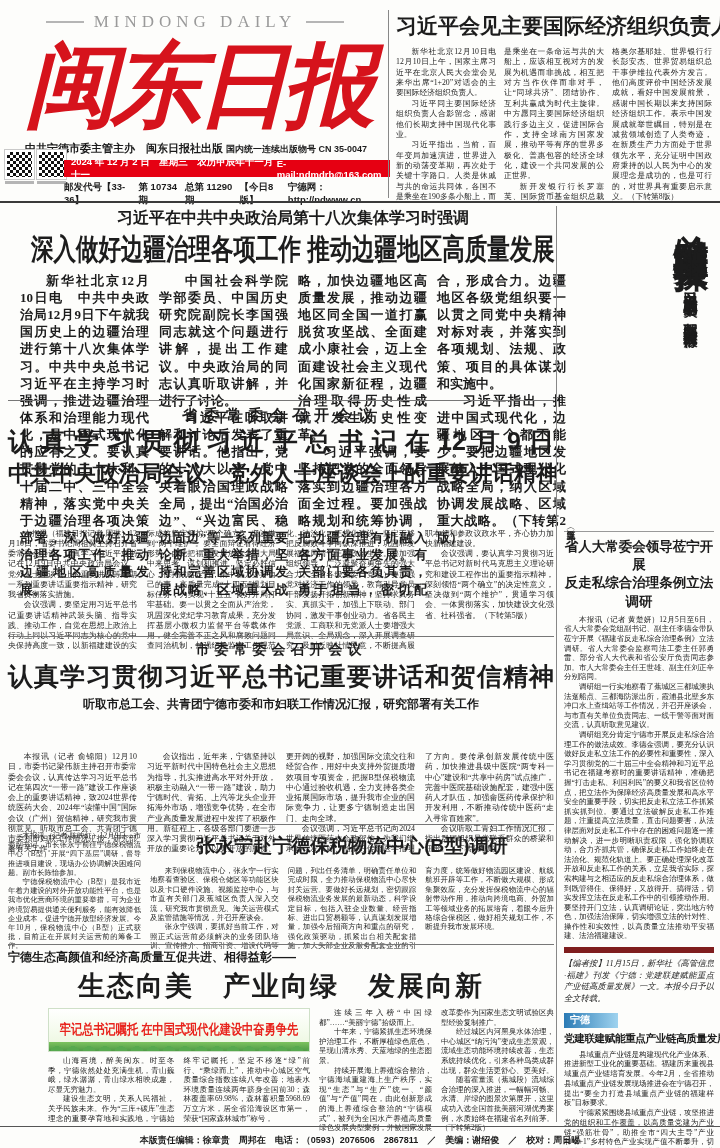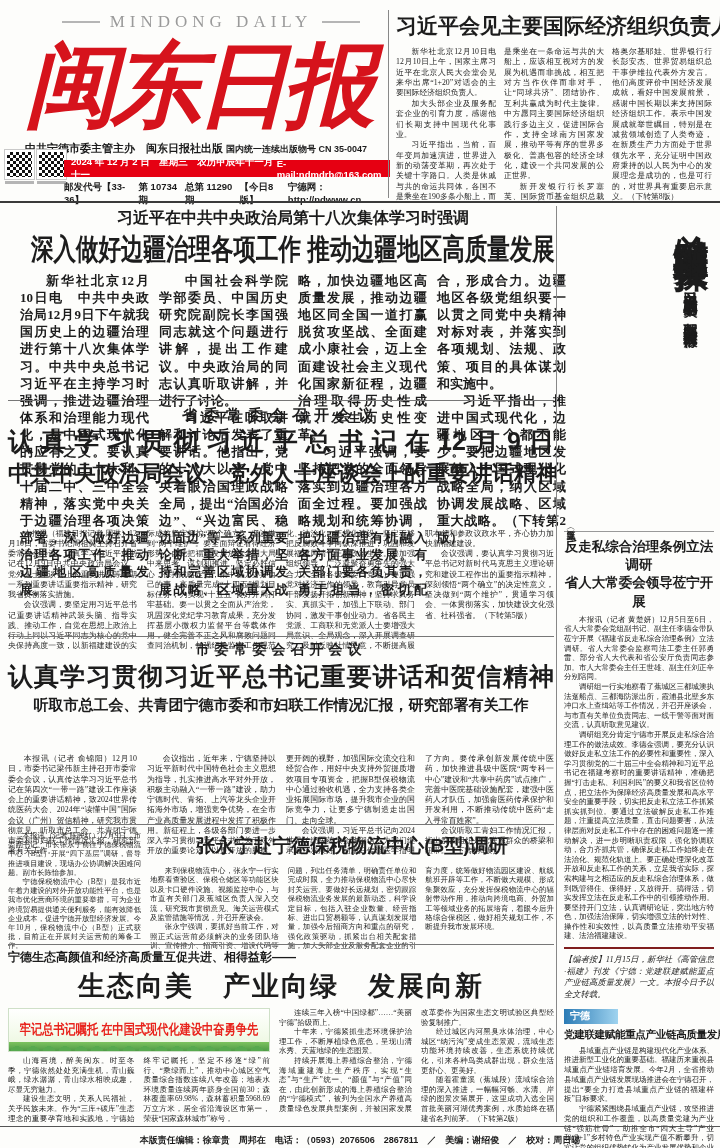--- a/index.html
+++ b/index.html
@@ -2,21 +2,21 @@
 <html><head>
 <meta charset="utf-8">
 <style>
   html,body{margin:0;padding:0;background:#e8e8e8;}
   .page{position:relative;width:720px;height:1148px;background:#fdfdfb;margin:0 auto;
         font-family:"Liberation Serif",serif;color:#1c1c1c;overflow:hidden;}
   .sans{font-family:"Liberation Sans",sans-serif;}
   .para{text-indent:2em;margin:0;}
   
   .m-english{position:absolute;left:0;top:12px;width:390px;display:flex;align-items:center;justify-content:center;gap:10px;
-             color:#9a9a9a;font-size:17px;letter-spacing:5px;font-family:"Liberation Serif",serif;padding-left:16px;}
+             color:#9a9a9a;font-size:17px;letter-spacing:5px;font-family:"Liberation Serif",serif;}
   .m-english .dash{width:38px;height:2px;background:#b5b5b5;}
   .m-title{position:absolute;left:8px;top:31px;width:378px;text-align:center;color:#d6131c;
            font-size:92px;line-height:108px;font-weight:bold;font-style:italic;letter-spacing:-6px;
            font-family:"DejaVu Serif",serif;white-space:nowrap;}
   .m-publine{position:absolute;left:0;top:141px;width:392px;text-align:center;font-size:11px;font-weight:bold;}
   .m-publine .issn{font-size:9px;font-weight:bold;}
   .m-qr{position:absolute;left:2px;top:150px;width:60px;height:40px;display:flex;gap:3px;}
   .m-redtab{width:9px;height:38px;background:#d6131c;}
   .qr-box{width:25px;height:25px;border:2px solid #fff;outline:1px solid #c9c9c9;
           background:repeating-conic-gradient(#111 0% 25%, #fff 0% 50%) 0 0/6px 6px;}
@@ -42,56 +42,56 @@
   .prov{position:absolute;left:8px;top:400px;width:546px;border-top:1px solid #777;padding-top:5px;}
   .kicker2{text-align:center;font-size:15px;font-weight:900;letter-spacing:7px;}
   .head2a{font-size:25px;font-weight:900;text-align:justify;text-align-last:justify;line-height:1.35;}
   .head2b{font-size:22px;font-weight:900;text-align:center;white-space:nowrap;line-height:1.4;}
   .subhead{font-family:"Liberation Serif",serif;text-align:center;font-weight:bold;}
   .head2c{font-size:16px;margin:2px 0 5px;}
   .prov-body,.city-body{column-count:4;column-gap:10px;font-size:7.9px;line-height:1.3;text-align:justify;margin-top:39px;}
   .city{position:absolute;left:8px;top:636px;width:546px;border-top:1px solid #777;padding-top:4px;}
   .kicker3{text-align:center;font-size:14px;font-weight:900;letter-spacing:5px;}
   .head3{font-size:25px;font-weight:900;text-align:justify;text-align-last:justify;line-height:1.4;}
-  .head3sub{font-size:15px;margin:2px 0 5px;font-family:Liberation Mono, monospace;}
+  .head3sub{font-size:12px;margin:2px 0 5px;font-family:Liberation Mono, monospace;}
   
   .zhang{position:absolute;left:8px;top:824px;width:546px;border-top:1px solid #777;padding-top:6px;
          display:flex;gap:9px;}
   .zhang-left{width:133px;font-size:7.3px;line-height:1.26;text-align:justify;}
   .zhang-right{flex:1;}
   .head4{font-size:19px;font-weight:900;text-align:center;margin:2px 0 7px;}
   .zhang-body{column-count:3;column-gap:9px;font-size:7.4px;line-height:1.27;text-align:justify;}
   
   .eco{position:absolute;left:8px;top:944px;width:546px;border-top:1px solid #777;padding-top:4px;}
   .kicker5{font-size:12px;font-weight:900;}
   .head5{text-align:center;font-size:27px;font-weight:900;font-family:"Liberation Serif",serif;
          letter-spacing:2px;margin:2px 0 4px;}
   .eco-row{display:flex;gap:9px;}
-  .eco-left{width:262px;}
+  .eco-left{width:262px;margin-left:40px;}
   .banner{position:relative;height:44px;border:1px solid #cfe0c8;box-sizing:border-box;margin-bottom:4px;
           background:linear-gradient(180deg,#ffffff 0%,#f4fbec 55%,#e9f5dc 100%);
           display:flex;align-items:center;justify-content:center;overflow:hidden;}
   .banner-text{color:#e8241d;font-weight:900;font-size:14px;white-space:nowrap;transform:scaleX(0.8);}
   .banner-grass{position:absolute;left:0;right:0;bottom:0;height:9px;
           background:radial-gradient(circle 7px at 8px 11px,#57a94f 97%,transparent) 0 0/16px 12px repeat-x,
                      linear-gradient(#7cc35f,#4e9a46);}
   .eco-left-body,.eco-right-body{column-count:2;column-gap:9px;font-size:7.5px;line-height:1.28;text-align:justify;}
   .eco-right{flex:1;}
   
   .vdiv-rail{position:absolute;left:556px;top:206px;height:916px;border-left:1px solid #888;}
   .rail{position:absolute;left:564px;top:206px;width:150px;}
   .vert-block{position:relative;height:318px;}
   .vert-inner{writing-mode:vertical-rl;height:318px;margin-left:auto;float:right;}
   .vh-main{font-size:35px;font-weight:900;letter-spacing:3px;}
   .vh-sub{font-size:14px;font-weight:bold;padding-top:14px;margin:0 5px;letter-spacing:1px;}
   .vh-note{position:absolute;left:0;bottom:0;writing-mode:vertical-rl;font-size:9px;}
   .rail-rule{border-top:1px solid #999;margin:7px 0 6px;}
   .renda-head{font-size:13.5px;font-weight:900;text-align:center;line-height:1.35;}
   .renda-body{margin-top:4px;font-size:7.5px;line-height:1.28;text-align:justify;}
-  .editor-note{border-top:2px solid #7f1d1d;margin-top:6px;padding-top:5px;font-size:8.3px;line-height:1.4;
+  .editor-note{border-top:6px solid #7f1d1d;margin-top:6px;padding-top:5px;font-size:8.3px;line-height:1.4;
                font-style:italic;text-align:justify;}
   .ningde-label{width:48px;height:15px;margin:8px 0 4px;background:linear-gradient(90deg,#2b7bb5,#9fd3ef);
                color:#fff;font-weight:bold;font-size:10px;display:flex;align-items:center;padding-left:6px;}
   .party-head{font-size:10.6px;font-weight:900;white-space:nowrap;letter-spacing:-0.4px;margin-bottom:4px;}
   .party-body{font-size:7.5px;line-height:1.3;text-align:justify;}
   
   .footer{position:absolute;left:0;top:1126px;width:720px;border-top:1px solid #555;padding-top:7px;
           text-align:center;font-size:9px;font-weight:bold;}
 </style>
 </head>
@@ -130,21 +130,21 @@
     <span>总第 11290 期</span>
     <span>【今日8版】</span>
     <span>宁德网：http://ndwww.cn</span>
   </div>
 
   <div class="vdiv-top"></div>
   <div class="tr-art">
     <div class="tr-head sans">习近平会见主要国际经济组织负责人</div>
     <div class="tr-body">
         <p class="para">新华社北京12月10日电　12月10日上午，国家主席习近平在北京人民大会堂会见来华出席“1+20”对话会的主要国际经济组织负责人。</p>
-        <p class="para">加大头部企业及服务配套企业的引育力度，感谢他们长期支持中国现代化事业。</p>
+        <p class="para">习近平同主要国际经济组织负责人合影留念，感谢他们长期支持中国现代化事业。</p>
         <p class="para">习近平指出，当前，百年变局加速演进，世界进入新的动荡变革期，再次处于关键十字路口。人类是休戚与共的命运共同体，各国不是乘坐在190多条小船上，而是乘坐在一条命运与共的大船上，应该相互视对方的发展为机遇而非挑战，相互把对方当作伙伴而非对手，让“同球共济”、团结协作、互利共赢成为时代主旋律。中方愿同主要国际经济组织践行多边主义，促进国际合作，支持全球南方国家发展，推动平等有序的世界多极化、普惠包容的经济全球化，建设一个共同发展的公正世界。</p>
         <p class="para">新开发银行行长罗塞芙、国际货币基金组织总裁格奥尔基耶娃、世界银行行长彭安杰、世界贸易组织总干事伊维拉代表外方发言。他们高度评价中国经济发展成就，看好中国发展前景，感谢中国长期以来支持国际经济组织工作。表示中国发展成就举世瞩目，特别是在减贫领域创造了人类奇迹，在新质生产力方面处于世界领先水平，充分证明中国政府秉持的以人民为中心的发展理念是成功的，也是可行的，对世界具有重要启示意义。（下转第8版）</p>
       </div>
   </div>
   <div class="rule-top"></div>
 
   <div class="main-art">
     <div class="kicker1 sans">习近平在中共中央政治局第十八次集体学习时强调</div>
     <div class="head1 sans">深入做好边疆治理各项工作  推动边疆地区高质量发展</div>
     <div class="main-body">
@@ -224,22 +224,22 @@
     <div class="vert-block">
       <div class="vert-inner">
         <span class="vh-main sans">关键时期的关键抉择</span>
         <span class="vh-sub sans">——以习近平同志为核心的党中央</span>
         <span class="vh-sub sans">驾驭中国经济航船破浪前行</span>
       </div>
       <span class="vh-note">（详见第五版）</span>
     </div>
     <div class="rail-rule"></div>
     <div>
+      <div class="renda-head sans">省人大常委会领导莅宁开展</div>
       <div class="renda-head sans">反走私综合治理条例立法调研</div>
-      <div class="renda-head sans">省人大常委会领导莅宁开展</div>
       <div class="renda-body">
           <p class="para">本报讯（记者 黄楚妍）12月5日至6日，省人大常委会党组副书记、副主任李德金带队莅宁开展《福建省反走私综合治理条例》立法调研。省人大常委会监察司法工委主任郭勇雷、部分省人大代表和省公安厅负责同志参加。市人大常委会主任王世雄、副主任刘正辛分别陪同。</p>
           <p class="para">调研组一行实地察看了蕉城区三都城澳执法趸船点、三都海防派出所，霞浦县北壁乡东冲口水上查缉站等工作情况，并召开座谈会，与市直有关单位负责同志、一线干警等面对面交流，认真听取意见建议。</p>
           <p class="para">调研组充分肯定宁德市开展反走私综合治理工作的做法成效。李德金强调，要充分认识做好反走私立法工作的必要性和重要性，深入学习贯彻党的二十届三中全会精神和习近平总书记在福建考察时的重要讲话精神，准确把握“打击走私、利国利民”的要义和我省区位特点，把立法作为保障经济高质量发展和高水平安全的重要手段，切实把反走私立法工作抓紧抓实抓到位。要通过立法破解反走私工作难题，注重提高立法质量，直击问题要害，从法律层面对反走私工作中存在的困难问题逐一推动解决，进一步明晰职责权限，强化协调联动，合力齐抓共管，确保反走私工作始终走在法治化、规范化轨道上。要正确处理深化改革开放和反走私工作的关系，立足我省实际，探索构建与之相适应的反走私综合治理体系，做到既管得住、保得好，又放得开、搞得活，切实发挥立法在反走私工作中的引领推动作用。要坚持开门立法，认真调研论证，突出地方特色，加强法治保障，切实增强立法的针对性、操作性和实效性，以高质量立法推动平安福建、法治福建建设。</p>
         </div>
     </div>
     <div class="editor-note">【编者按】11月15日，新华社《高管信息·福建》刊发《宁德：党建联建赋能重点产业链高质量发展》一文。本报今日予以全文转载。</div>
     <div class="ningde-label sans">宁德</div>
     <div>
       <div class="party-head sans">党建联建赋能重点产业链高质量发展</div>

